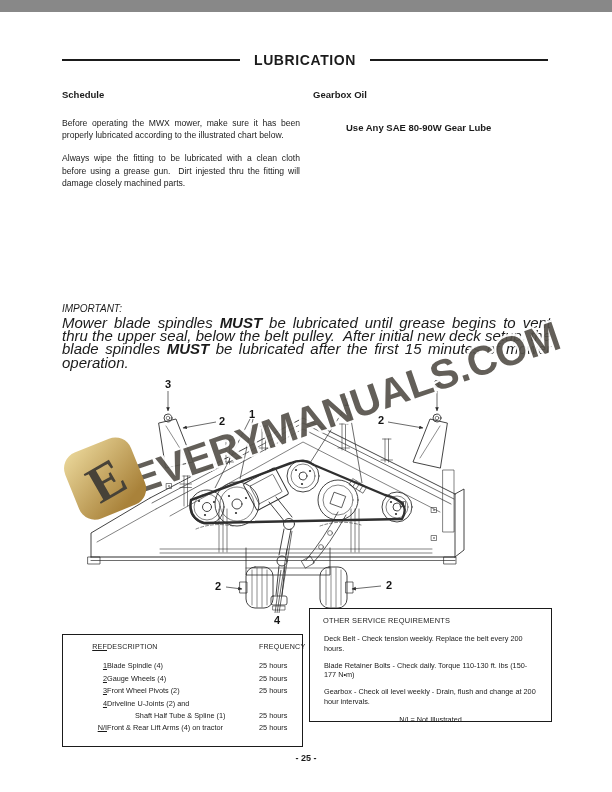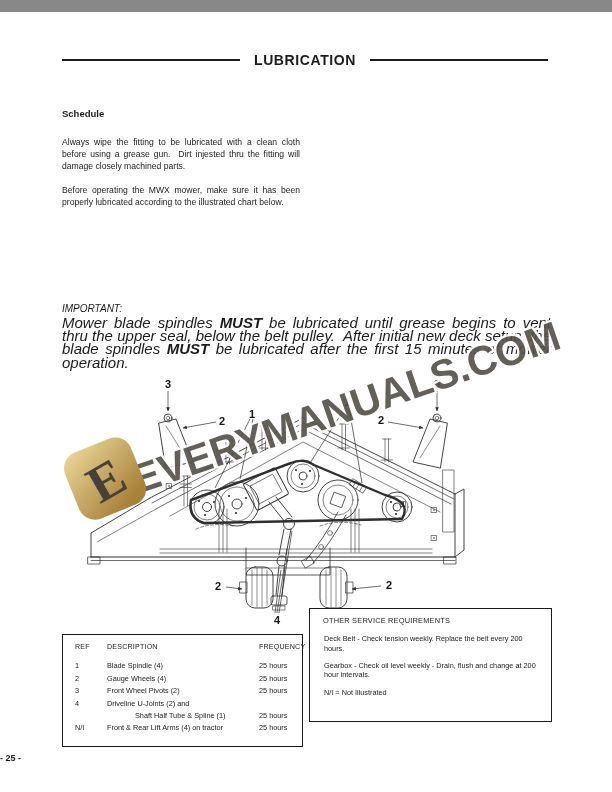--- a/index.html
+++ b/index.html
@@ -8,21 +8,21 @@
     font-family:"Liberation Sans", sans-serif; color:#1b1b1b; overflow:hidden;
     margin:12px auto;
   }
   
   .header { position:absolute; top:40px; left:62px; width:486px; height:16px;
             display:flex; align-items:center; gap:14px; }
   .rule { flex:1; height:2.4px; background:#1b1b1b; }
   .page-title { font-size:14px; font-weight:bold; letter-spacing:.6px; white-space:nowrap; }
 
   
-  .columns { position:absolute; top:96px; left:62px; width:489px; display:flex; }
+  .columns { position:absolute; top:77px; left:62px; width:489px; display:flex; }
   .col { width:238px; }
   .col.left { margin-right:13px; }
   .sec-head { margin:0 0 17px 0; font-size:9.5px; font-weight:bold; }
   .body-text { margin:0 0 11px 0; font-size:8.6px; line-height:12.2px;
                text-align:justify; white-space:pre-wrap; }
   .note-block { margin:22px 0 0 33px; font-size:9.5px; font-weight:bold; line-height:12.5px; }
 
   
   .important { position:absolute; top:291px; left:62px; width:489px; font-style:italic; }
   .important-head { margin:0; font-size:10px; font-weight:normal; }
@@ -39,52 +39,54 @@
              transform:rotate(-19deg); transform-origin:0 0;
              font-size:41px; font-weight:bold; white-space:nowrap; color:#56524b; opacity:.92;
              text-shadow: 2px 2px 0 #fff, -2px -2px 0 #fff, 2px -2px 0 #fff, -2px 2px 0 #fff,
                           0 2px 0 #fff, 2px 0 0 #fff, 0 -2px 0 #fff, -2px 0 0 #fff; }
 
   
   .lube-table { position:absolute; left:62px; top:622px; width:241px; height:113px;
                 border:1.6px solid #1b1b1b; box-sizing:border-box; font-size:7.3px; }
   .lt-grid { display:grid; grid-template-columns:32px 146px 1fr; padding:8px 8px 0 12px; row-gap:3.4px; }
   .lt-head { font-size:7.1px; letter-spacing:.2px; padding-bottom:7px; }
-  .lt-ref { text-align:left; }
+  .lt-ref { text-align:right;text-decoration:underline; }
   .lt-desc.indent { padding-left:28px; }
   .lt-freq { padding-left:6px; }
 
   .service-box { position:absolute; left:309px; top:596px; width:243px; height:114px;
                  border:1.6px solid #1b1b1b; box-sizing:border-box; font-size:7.3px; }
   .sb-title { margin:7px 0 9px 13px; font-size:7.4px; letter-spacing:.2px; }
   .sb-item { margin:0 14px 7px 14px; text-align:left; line-height:9.8px; }
-  .sb-note { margin-top:8px; }
-
-  .page-number { position:absolute; top:741px; left:0; width:612px; text-align:left;
+  .sb-note { margin-top:8px; text-align:center; }
+
+  .page-number { position:absolute; top:741px; left:0; width:612px; text-align:center;
                  font-size:9px; font-weight:bold; }
 </style>
 </head>
 <body>
 
 <div class="page">
 
   <div class="header">
     <div class="rule"></div>
     <div class="page-title">LUBRICATION</div>
     <div class="rule"></div>
   </div>
 
   <div class="columns">
     <div class="col left">
       <h3 class="sec-head">Schedule</h3>
+      <p class="body-text">Before operating the MWX mower, make sure it has been properly lubricated according to the illustrated chart below.</p>
       <p class="body-text">Always wipe the fitting to be lubricated with a clean cloth before using a grease gun.  Dirt injested thru the fitting will damage closely machined parts.</p>
-      <p class="body-text">Before operating the MWX mower, make sure it has been properly lubricated according to the illustrated chart below.</p>
     </div>
     <div class="col">
+      <h3 class="sec-head">Gearbox Oil</h3>
       <div class="note-block">
+        <div>Use Any SAE 80-90W Gear Lube</div>
       </div>
     </div>
   </div>
 
   <div class="important">
     <p class="important-head">IMPORTANT:</p>
     <p class="important-text"><span>Mower blade spindles </span><b>MUST</b><span> be lubricated until grease begins to vent thru the upper seal, below the belt pulley.  After initial new deck setup, the blade spindles </span><b>MUST</b><span> be lubricated after the first 15 minutes of mower operation.</span></p>
   </div>
 
   <div class="diagram">
@@ -294,19 +296,20 @@
 
       <div class="lt-ref">N/I</div>
       <div class="lt-desc">Front &amp; Rear Lift Arms (4) on tractor</div>
       <div class="lt-freq">25 hours</div>
     </div>
   </div>
 
   <div class="service-box">
     <div class="sb-title">OTHER SERVICE REQUIREMENTS</div>
     <p class="sb-item">Deck Belt - Check tension weekly.  Replace the belt every 200 hours.</p>
+    <p class="sb-item">Blade Retainer Bolts - Check daily.  Torque 110-130 ft. lbs (150-177 N•m)</p>
     <p class="sb-item">Gearbox - Check oil level weekly - Drain, flush and change at 200 hour intervals.</p>
     <p class="sb-item sb-note">N/I = Not Illustrated</p>
   </div>
 
   <div class="page-number">- 25 -</div>
 
 </div>
 
 </body></html>

